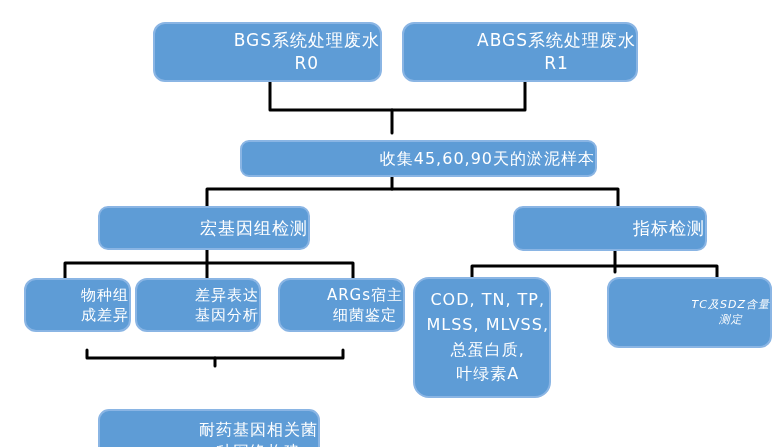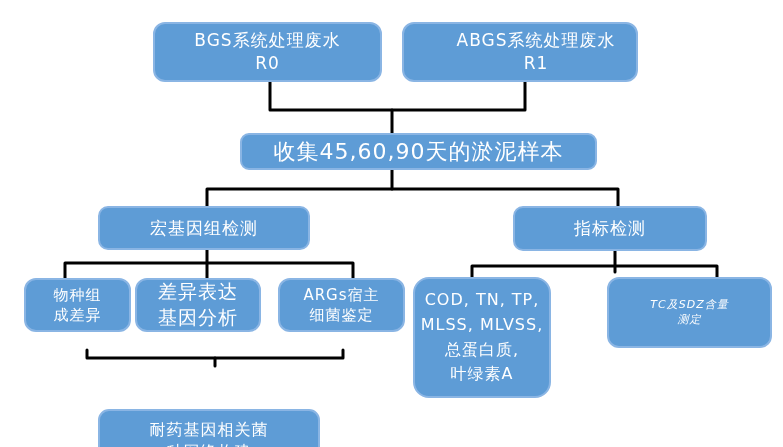--- a/index.html
+++ b/index.html
@@ -31,36 +31,36 @@
     stroke-linejoin: round;
   }
   .node {
     position: absolute;
     box-sizing: border-box;
     background: #5e9cd6;
     border: 2px solid #8ab5e4;
     color: #ffffff;
     display: flex;
     align-items: center;
-    justify-content: center;
+    justify-content: flex-end;
     text-align: center;
   }
   .node .label {
     white-space: pre-line;
     line-height: 1.35;
     letter-spacing: 1px;
   }
   
   #n-bgs     { left: 153px; top: 22px;  width: 229px; height: 60px;  border-radius: 12px; font-size: 17px; }
   #n-abgs    { left: 402px; top: 22px;  width: 236px; height: 60px;  border-radius: 12px; font-size: 17px; padding-left: 32px; }
-  #n-collect { left: 240px; top: 133px; width: 357px; height: 37px;  border-radius: 9px;  font-size: 22px; }
+  #n-collect { left: 240px; top: 140px; width: 357px; height: 37px;  border-radius: 9px;  font-size: 16px; }
   #n-meta    { left: 98px;  top: 206px; width: 212px; height: 44px;  border-radius: 10px; font-size: 17px; }
   #n-indic   { left: 513px; top: 206px; width: 194px; height: 45px;  border-radius: 10px; font-size: 17px; }
   #n-species { left: 24px;  top: 278px; width: 107px; height: 54px;  border-radius: 12px; font-size: 15px; }
-  #n-diff    { left: 135px; top: 278px; width: 126px; height: 54px;  border-radius: 12px; font-size: 19px; }
+  #n-diff    { left: 135px; top: 278px; width: 126px; height: 54px;  border-radius: 12px; font-size: 15px; }
   #n-args    { left: 278px; top: 278px; width: 127px; height: 54px;  border-radius: 12px; font-size: 15px; }
   #n-cod     { left: 413px; top: 277px; width: 138px; height: 121px; border-radius: 16px; font-size: 16px; }
   #n-cod .label { line-height: 1.55; }
   #n-tcsdz   { left: 607px; top: 277px; width: 165px; height: 71px;  border-radius: 12px; font-size: 11px; font-style: italic; }
   #n-network { left: 98px;  top: 373px; width: 222px; height: 64px;  border-radius: 11px; font-size: 16px; margin-top: 36px; }
 </style>
 </head>
 <body>
 
 <div class="canvas">

